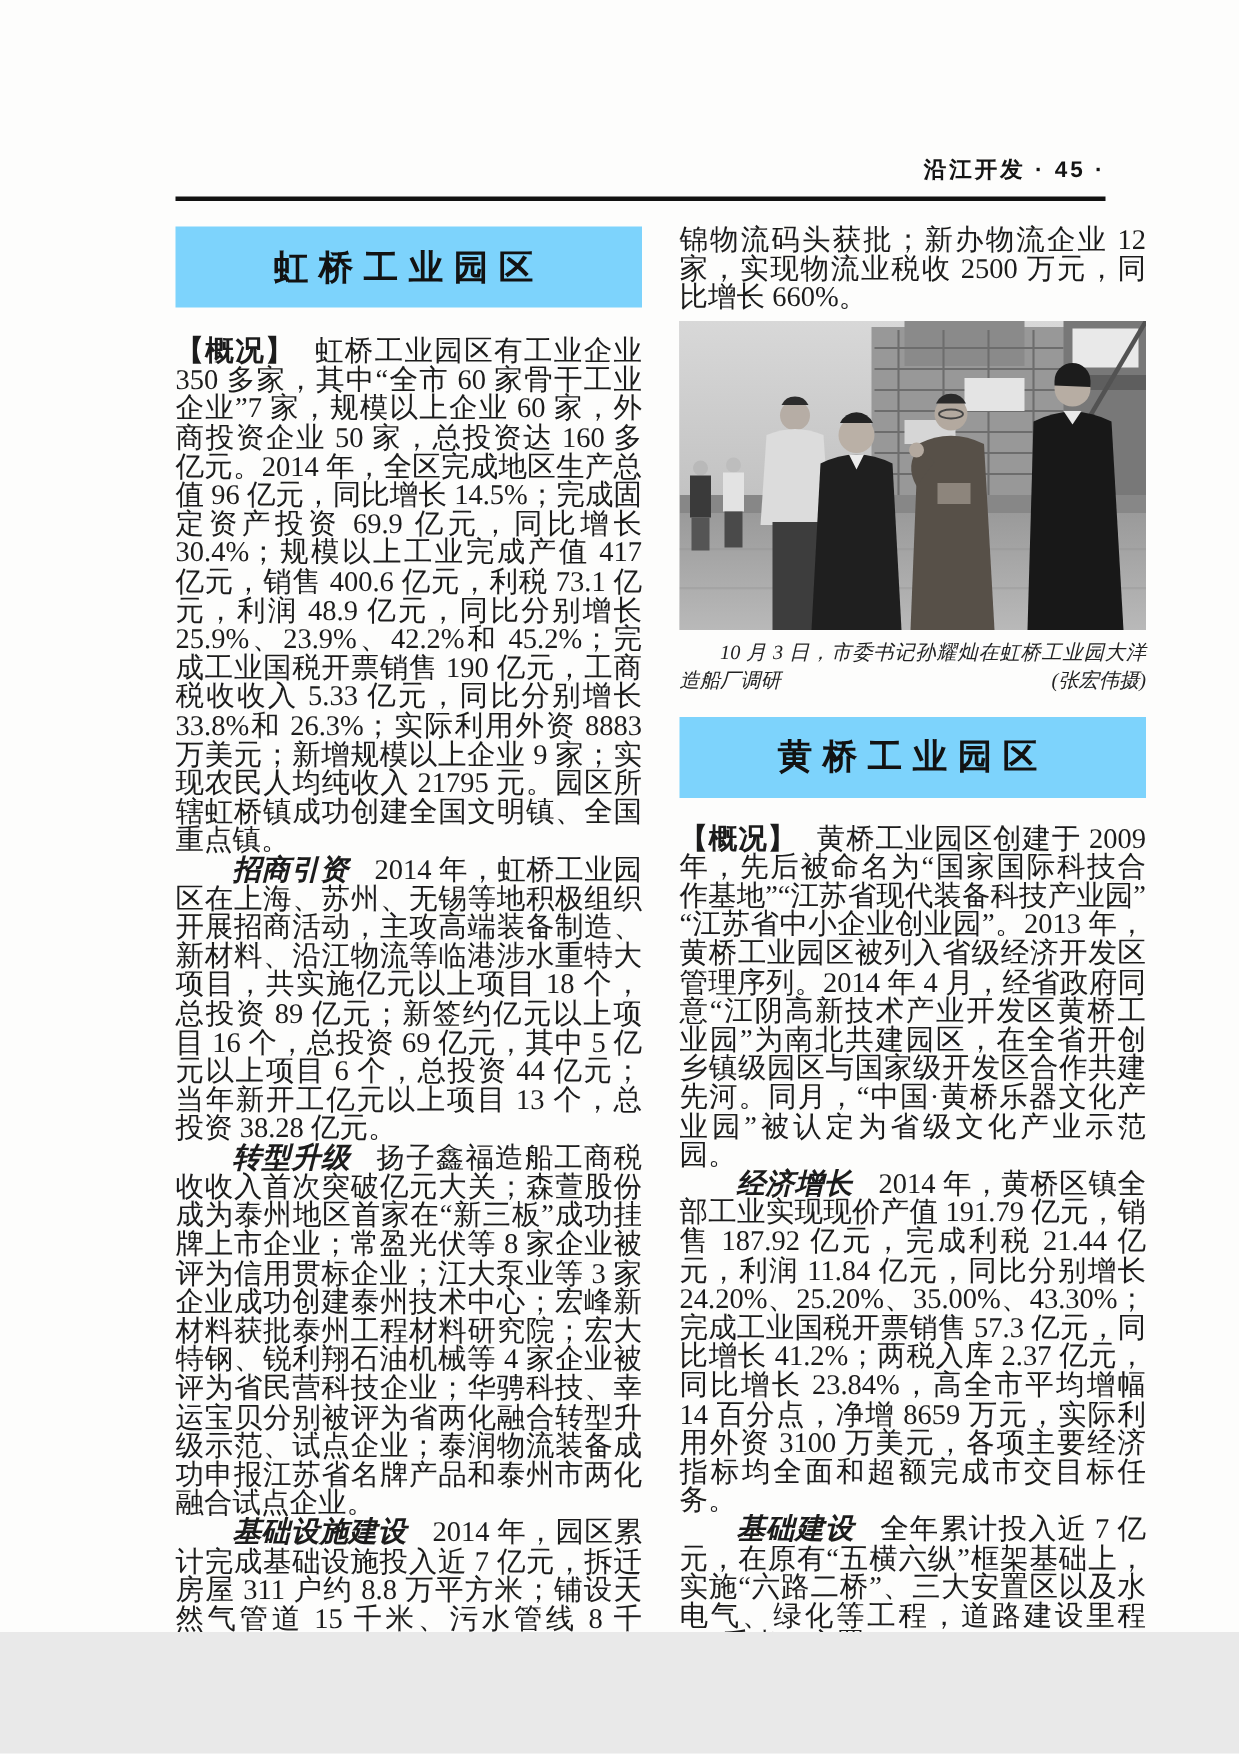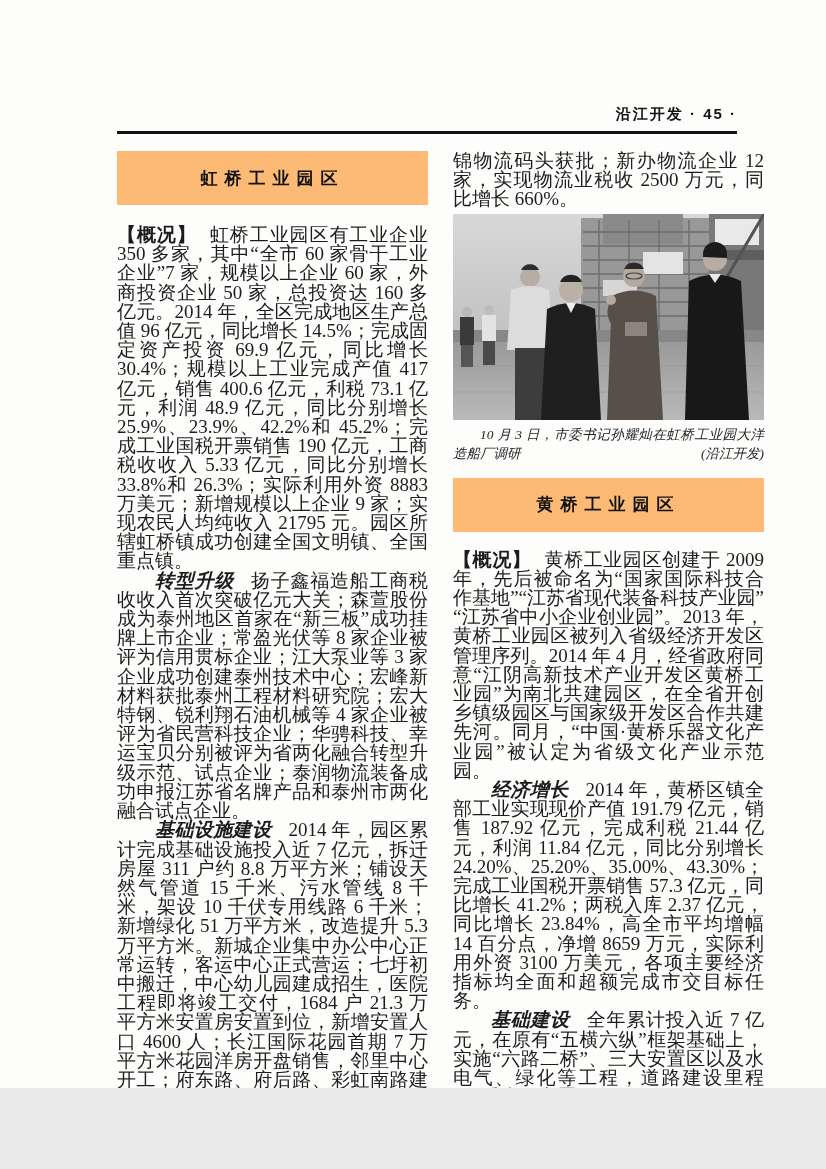--- a/index.html
+++ b/index.html
@@ -27,28 +27,28 @@
     border-bottom:3px solid #121212;
     margin-top:7px;
   }
   .columns{
     display:flex;
     gap:25px;
     margin-top:17px;
   }
   .column{width:311px;flex:0 0 311px;}
   .section-title-box{
-    background:#fdba74;
+    background:#7dd3fc;
     height:54px;
     display:flex;
     align-items:center;
     justify-content:center;
     font-family:"Liberation Sans","DejaVu Sans",sans-serif;
     font-weight:bold;
-    font-size:17px;
+    font-size:23px;
     letter-spacing:7px;
     color:#121212;
     margin-bottom:20px;
   }
   .col-right .section-title-box{margin-top:15px;margin-bottom:18px;}
   p.body-para{
     margin:0;
     font-size:19px;
     line-height:19.2px;
     text-align:justify;
@@ -96,20 +96,21 @@
 
   <div class="columns">
 
     <div class="column col-left">
       <div class="section-title-box">
         <span>虹桥工业园区</span>
       </div>
 
       <p class="body-para no-indent"><span class="ov-label">【概况】</span><span>虹桥工业园区有工业企业 350 多家，其中“全市 60 家骨干工业企业”7 家，规模以上企业 60 家，外商投资企业 50 家，总投资达 160 多亿元。2014 年，全区完成地区生产总值 96 亿元，同比增长 14.5%；完成固定资产投资 69.9 亿元，同比增长 30.4%；规模以上工业完成产值 417 亿元，销售 400.6 亿元，利税 73.1 亿元，利润 48.9 亿元，同比分别增长 25.9%、23.9%、42.2%和 45.2%；完成工业国税开票销售 190 亿元，工商税收收入 5.33 亿元，同比分别增长 33.8%和 26.3%；实际利用外资 8883 万美元；新增规模以上企业 9 家；实现农民人均纯收入 21795 元。园区所辖虹桥镇成功创建全国文明镇、全国重点镇。</span></p>
 
+      <p class="body-para"><span class="subhead">招商引资</span><span>2014 年，虹桥工业园区在上海、苏州、无锡等地积极组织开展招商活动，主攻高端装备制造、新材料、沿江物流等临港涉水重特大项目，共实施亿元以上项目 18 个，总投资 89 亿元；新签约亿元以上项目 16 个，总投资 69 亿元，其中 5 亿元以上项目 6 个，总投资 44 亿元；当年新开工亿元以上项目 13 个，总投资 38.28 亿元。</span></p>
 
       <p class="body-para"><span class="subhead">转型升级</span><span>扬子鑫福造船工商税收收入首次突破亿元大关；森萱股份成为泰州地区首家在“新三板”成功挂牌上市企业；常盈光伏等 8 家企业被评为信用贯标企业；江大泵业等 3 家企业成功创建泰州技术中心；宏峰新材料获批泰州工程材料研究院；宏大特钢、锐利翔石油机械等 4 家企业被评为省民营科技企业；华骋科技、幸运宝贝分别被评为省两化融合转型升级示范、试点企业；泰润物流装备成功申报江苏省名牌产品和泰州市两化融合试点企业。</span></p>
 
       <p class="body-para"><span class="subhead">基础设施建设</span><span>2014 年，园区累计完成基础设施投入近 7 亿元，拆迁房屋 311 户约 8.8 万平方米；铺设天然气管道 15 千米、污水管线 8 千米，架设 10 千伏专用线路 6 千米；新增绿化 51 万平方米，改造提升 5.3 万平方米。新城企业集中办公中心正常运转，客运中心正式营运；七圩初中搬迁，中心幼儿园建成招生，医院工程即将竣工交付，1684 户 21.3 万平方米安置房安置到位，新增安置人口 4600 人；长江国际花园首期 7 万平方米花园洋房开盘销售，邻里中心开工；府东路、府后路、彩虹南路建成通车，焦土港风光带改造提升工程完成。万顷良田项目通过省国土厅验收，全年征用流转土地 15.33 公顷，完成土地复垦 14.66 公顷，挂钩整理土地 5.93 公顷。</span></p>
 
       <p class="body-para"><span class="subhead">港口建设</span><span>虹桥物流园创成江苏省重点物流基地；通用码头群建设方案正在编制，裕兴港务码头、宏</span></p>
     </div>
 
     <div class="column col-right">
       <p class="body-para no-indent"><span>锦物流码头获批；新办物流企业 12 家，实现物流业税收 2500 万元，同比增长 660%。</span></p>
@@ -202,21 +203,21 @@
             <g>
               <circle cx="262" cy="45" r="12" fill="#b7ada3"></circle>
               <path d="M250 40 a12 12 0 0 1 24 0 l0 4 l-24 -1 z" fill="#1c1c1c"></path>
               <path d="M236 67 q26 -13 52 0 l8 139 h-64 z" fill="#181818"></path>
               <path d="M256 60 l6 9 l6 -9 z" fill="#e8e8e8"></path>
             </g>
           </g>
         </svg>
       </figure>
 
-      <div class="caption"><span>10 月 3 日，市委书记孙耀灿在虹桥工业园大洋造船厂调研</span><span class="credit">(沿江开发)</span></div>
+      <div class="caption"><span>10 月 3 日，市委书记孙耀灿在虹桥工业园大洋造船厂调研</span><span class="credit">(张宏伟摄)</span></div>
 
       <div class="section-title-box">
         <span>黄桥工业园区</span>
       </div>
 
       <p class="body-para no-indent"><span class="ov-label">【概况】</span><span>黄桥工业园区创建于 2009 年，先后被命名为“国家国际科技合作基地”“江苏省现代装备科技产业园”“江苏省中小企业创业园”。2013 年，黄桥工业园区被列入省级经济开发区管理序列。2014 年 4 月，经省政府同意“江阴高新技术产业开发区黄桥工业园”为南北共建园区，在全省开创乡镇级园区与国家级开发区合作共建先河。同月，“中国·黄桥乐器文化产业园”被认定为省级文化产业示范园。</span></p>
 
       <p class="body-para"><span class="subhead">经济增长</span><span>2014 年，黄桥区镇全部工业实现现价产值 191.79 亿元，销售 187.92 亿元，完成利税 21.44 亿元，利润 11.84 亿元，同比分别增长 24.20%、25.20%、35.00%、43.30%；完成工业国税开票销售 57.3 亿元，同比增长 41.2%；两税入库 2.37 亿元，同比增长 23.84%，高全市平均增幅 14 百分点，净增 8659 万元，实际利用外资 3100 万美元，各项主要经济指标均全面和超额完成市交目标任务。</span></p>
 
 

